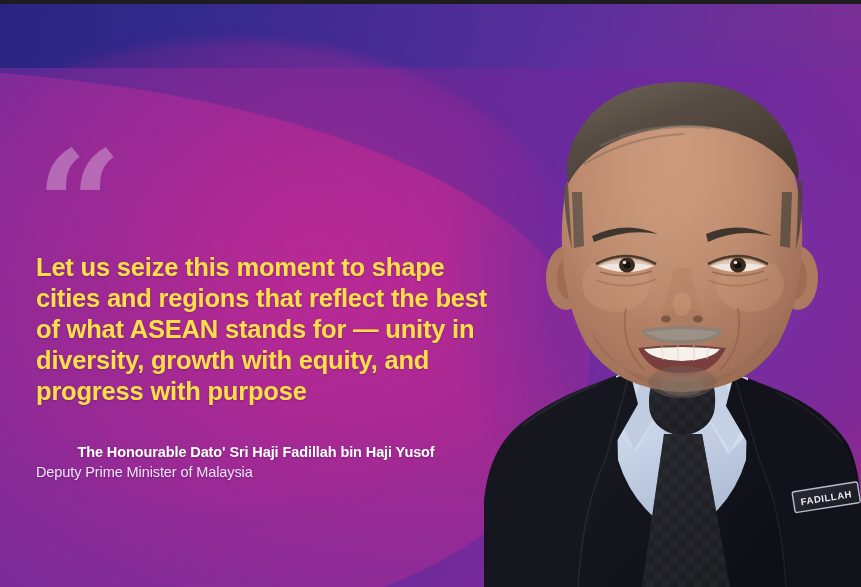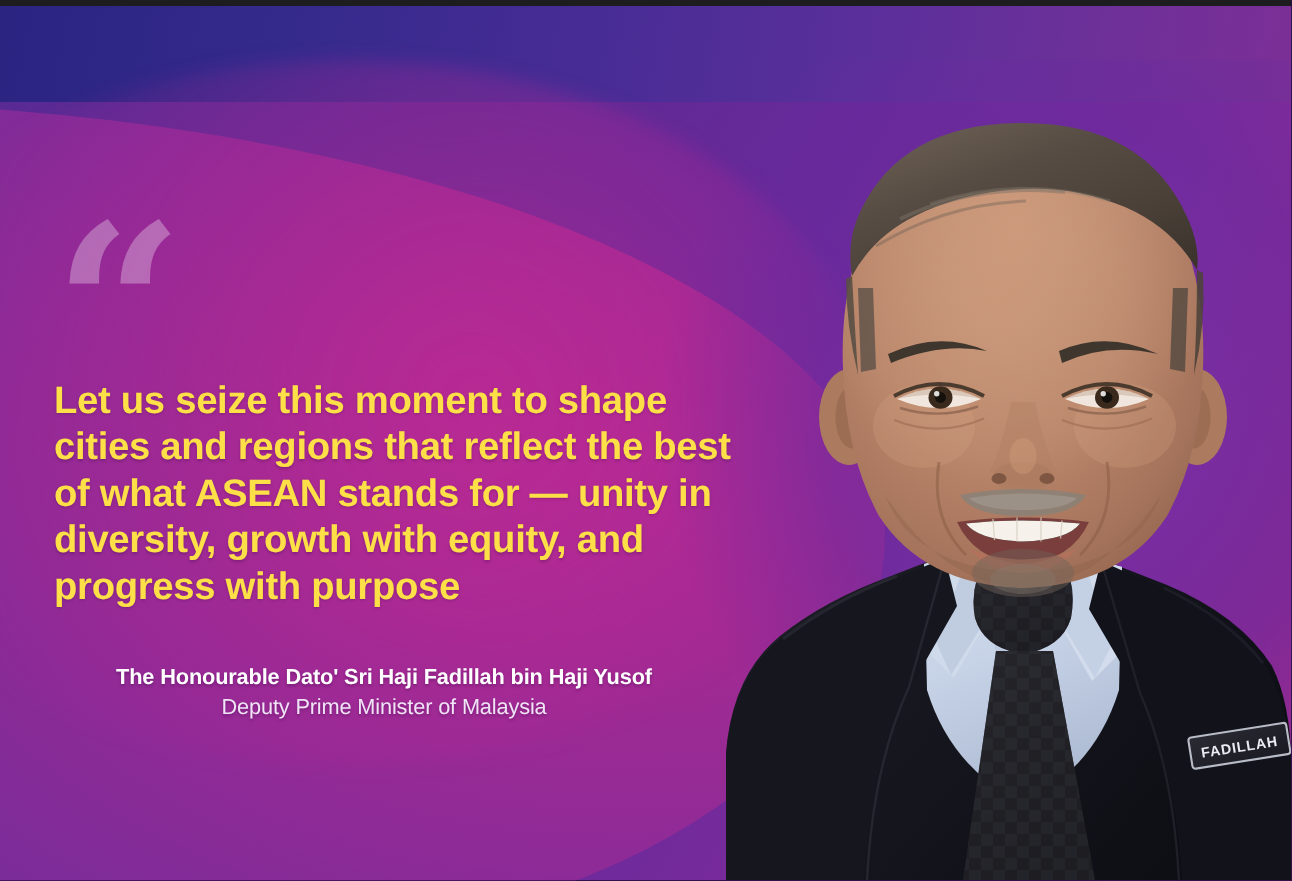--- a/index.html
+++ b/index.html
@@ -99,21 +99,20 @@
     text-align:center;
   }
   .attrib-role {
     color:#f0e4f6;
     font-size:14.5px;
     font-weight:400;
     line-height:19px;
     letter-spacing:-0.1px;
     margin-top:1px;
     text-shadow:0 1px 2px rgba(40,0,60,0.3);
-    text-align:center;
   }
 
   
   .photo {
     position:absolute;
     left:430px; top:60px;
     width:431px; height:527px;
     z-index:25;
     overflow:hidden;
   }

